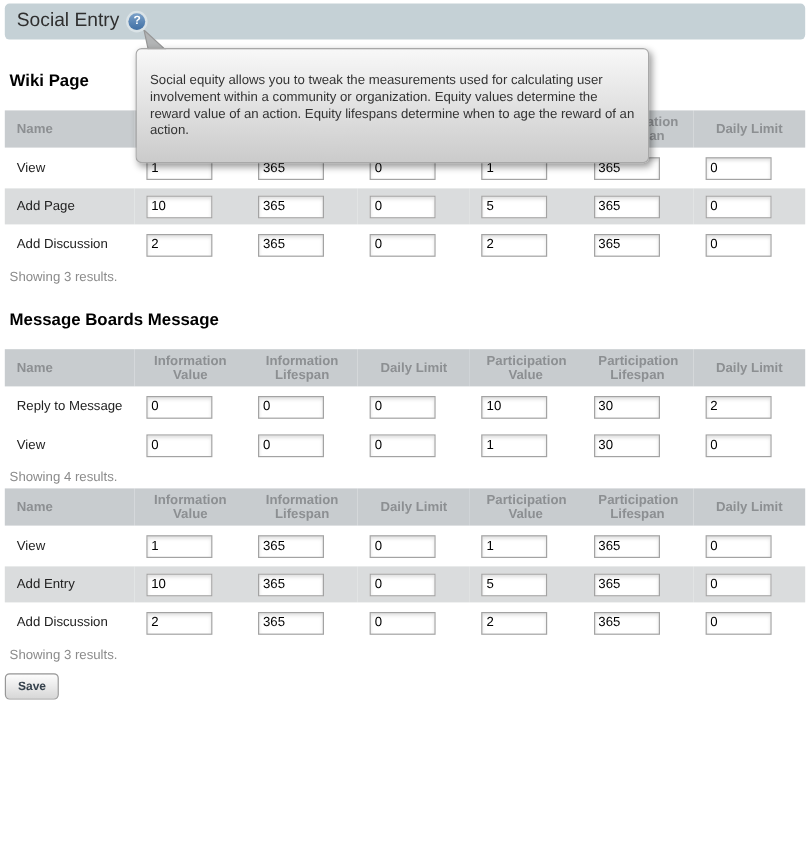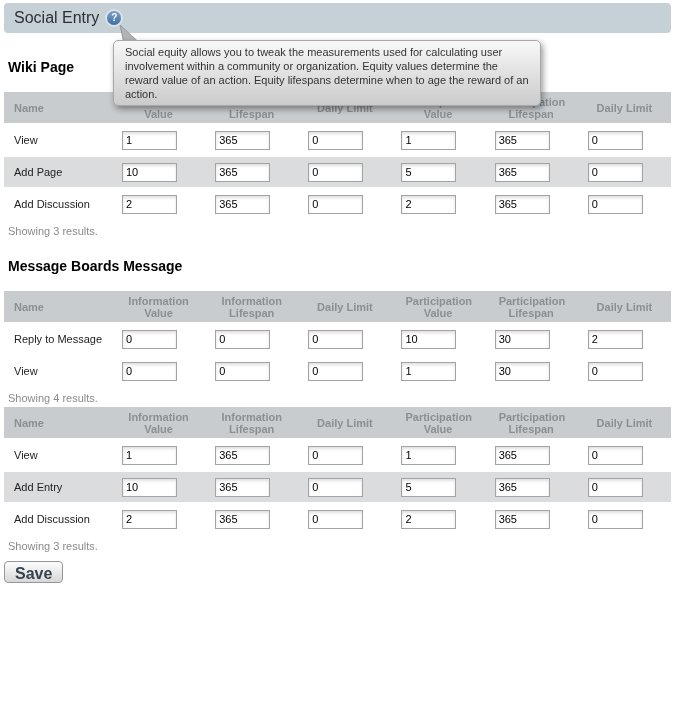--- a/index.html
+++ b/index.html
@@ -29,21 +29,21 @@
 
   
   .tooltip-tail {
     position: absolute; left: 116px; top: 25px; z-index: 9;
   }
   .tooltip {
     position: absolute; left: 113px; top: 40px; width: 428px; z-index: 10;
     background: linear-gradient(#f8f8f8, #cbcbcb);
     border: 1px solid #a8a8a8; border-radius: 5px;
     box-shadow: 2px 3px 6px rgba(0,0,0,0.4);
-    padding: 4px 11px;
+    padding: 19px 11px;
     font-size: 11px; line-height: 1.28; color: #333;
   }
 
   
   .section-title {
     font-size: 14px; font-weight: bold; color: #000;
     margin: 20px 0 15px 4px; line-height: 16px;
   }
   .section:first-child .section-title { margin-top: 26px; }
 
@@ -74,21 +74,21 @@
   }
   .showing { font-size: 11px; color: #8b8b8b; margin: 4px 0 0 4px; line-height: 13px; }
 
   
   .save-btn {
     margin: 8px 0 0 0;
     padding: 3px 10px; height: 22px;
     background: linear-gradient(#fdfdfd, #d7d7d7);
     border: 1px solid #979797; border-radius: 4px;
     font-family: "Liberation Sans", sans-serif;
-    font-size: 16px; font-weight: bold; color: #36424d;
+    font-size: 10px; font-weight: bold; color: #36424d;
     cursor: pointer;
   }
 </style>
 </head>
 <body>
 
 <div class="page">
 
   <div class="titlebar">
     <span class="title">Social Entry</span>

